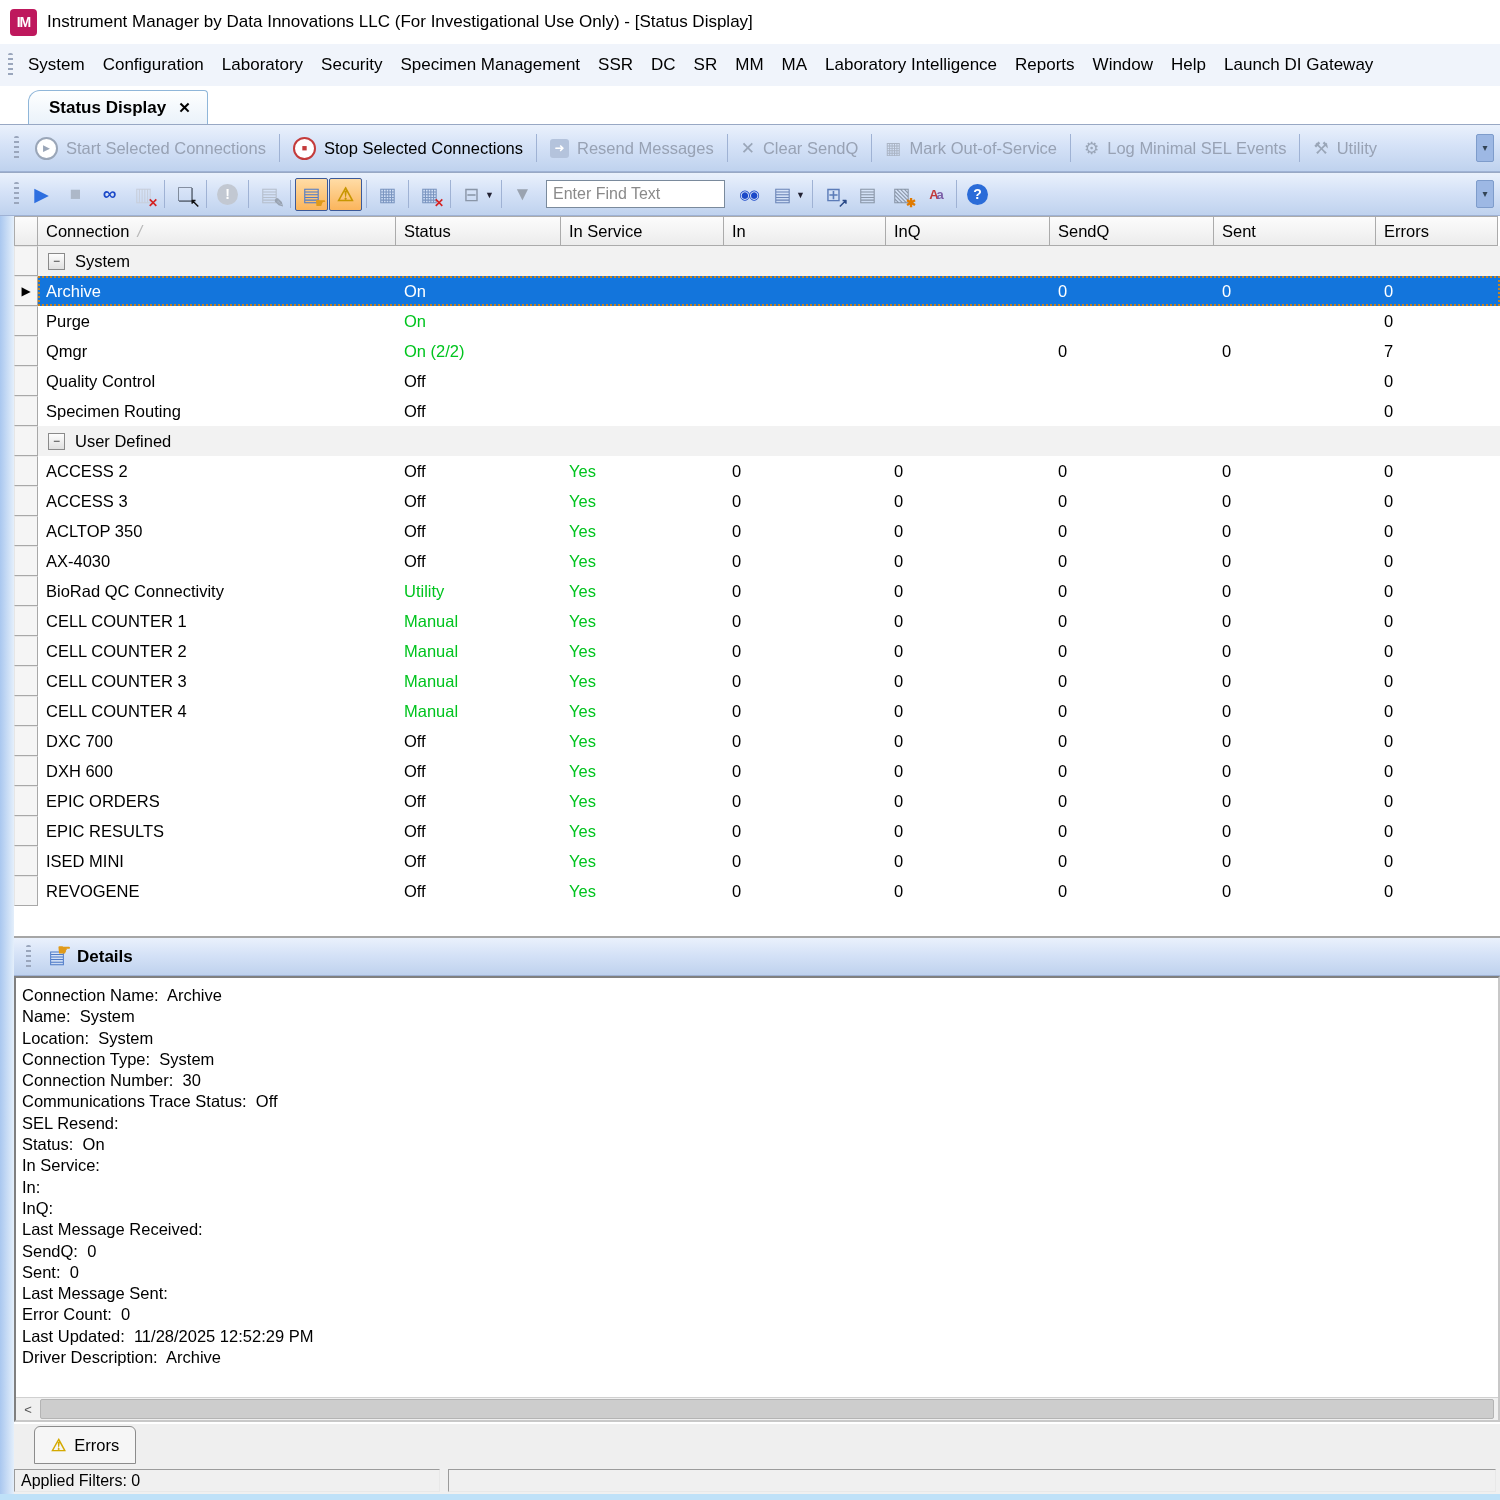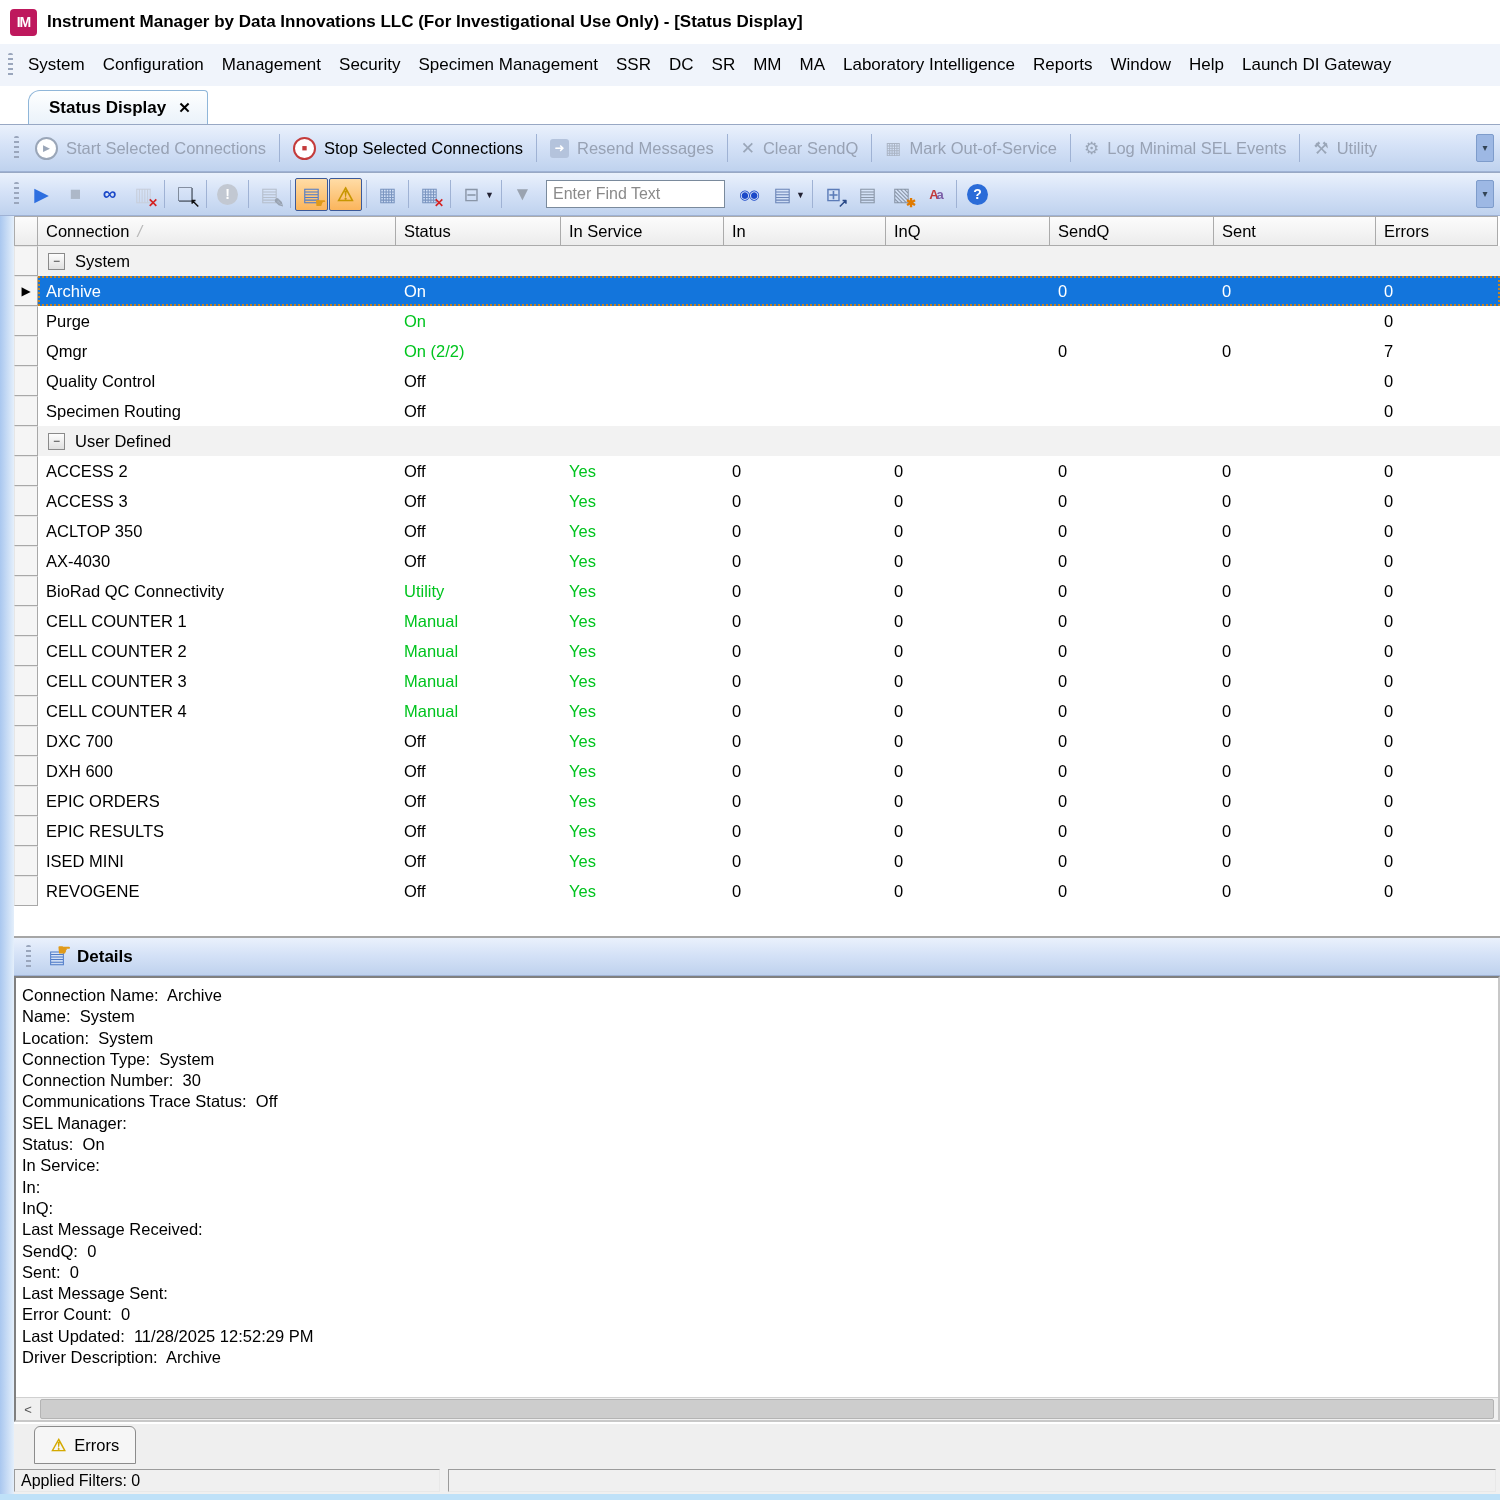--- a/index.html
+++ b/index.html
@@ -4,21 +4,21 @@
 <style>
   html,body{margin:0;padding:0;background:#fff;}
   .window{position:relative;width:1500px;height:1500px;overflow:hidden;
     font-family:"Liberation Sans",sans-serif;color:#000;background:#fff;}
 
   
   .titlebar{position:absolute;left:0;top:0;width:100%;height:44px;background:#fff;
     display:flex;align-items:center;gap:10px;padding-left:10px;box-sizing:border-box;}
   .brand{width:27px;height:27px;background:#be185d;border-radius:4px;color:#fff;
     font-weight:bold;font-size:14px;display:grid;place-items:center;letter-spacing:-1px;}
-  .title-text{font-size:17px;font-weight:700;}
+  .title-text{font-size:17px;font-weight:400;}
 
   
   .menubar{position:absolute;left:0;top:44px;width:100%;height:42px;background:#F0F4FB;
     display:flex;align-items:center;box-sizing:border-box;padding-left:6px;}
   .grip{width:5px;height:24px;margin:0 6px 0 2px;
     background:repeating-linear-gradient(#9AA6BC 0 2px,transparent 2px 5px);border-radius:2px;}
   .menu-item{font-size:17px;padding:0 9px;white-space:nowrap;cursor:default;}
 
   
   .tabstrip{position:absolute;left:0;top:86px;width:100%;height:38px;background:#fff;}
@@ -124,21 +124,21 @@
   <div class="titlebar">
     <div class="brand">IM</div>
     <div class="title-text">Instrument Manager by Data Innovations LLC (For Investigational Use Only) - [Status Display]</div>
   </div>
 
   <div class="menubar">
     <div class="grip"></div>
     <div style="display:flex">
         <div class="menu-item">System</div>
         <div class="menu-item">Configuration</div>
-        <div class="menu-item">Management</div>
+        <div class="menu-item">Laboratory</div>
         <div class="menu-item">Security</div>
         <div class="menu-item">Specimen Management</div>
         <div class="menu-item">SSR</div>
         <div class="menu-item">DC</div>
         <div class="menu-item">SR</div>
         <div class="menu-item">MM</div>
         <div class="menu-item">MA</div>
         <div class="menu-item">Laboratory Intelligence</div>
         <div class="menu-item">Reports</div>
         <div class="menu-item">Window</div>
@@ -584,21 +584,21 @@
   </div>
 
   <div class="details-panel">
     <div class="d-lines">
         <div class="d-line"><span class="d-label">Connection Name:</span><span>  Archive</span></div>
         <div class="d-line"><span class="d-label">Name:</span><span>  System</span></div>
         <div class="d-line"><span class="d-label">Location:</span><span>  System</span></div>
         <div class="d-line"><span class="d-label">Connection Type:</span><span>  System</span></div>
         <div class="d-line"><span class="d-label">Connection Number:</span><span>  30</span></div>
         <div class="d-line"><span class="d-label">Communications Trace Status:</span><span>  Off</span></div>
-        <div class="d-line"><span class="d-label">SEL Manager:</span><span></span></div>
+        <div class="d-line"><span class="d-label">SEL Resend:</span><span></span></div>
         <div class="d-line"><span class="d-label">Status:</span><span>  On</span></div>
         <div class="d-line"><span class="d-label">In Service:</span><span></span></div>
         <div class="d-line"><span class="d-label">In:</span><span></span></div>
         <div class="d-line"><span class="d-label">InQ:</span><span></span></div>
         <div class="d-line"><span class="d-label">Last Message Received:</span><span></span></div>
         <div class="d-line"><span class="d-label">SendQ:</span><span>  0</span></div>
         <div class="d-line"><span class="d-label">Sent:</span><span>  0</span></div>
         <div class="d-line"><span class="d-label">Last Message Sent:</span><span></span></div>
         <div class="d-line"><span class="d-label">Error Count:</span><span>  0</span></div>
         <div class="d-line"><span class="d-label">Last Updated:</span><span>  11/28/2025 12:52:29 PM</span></div>

